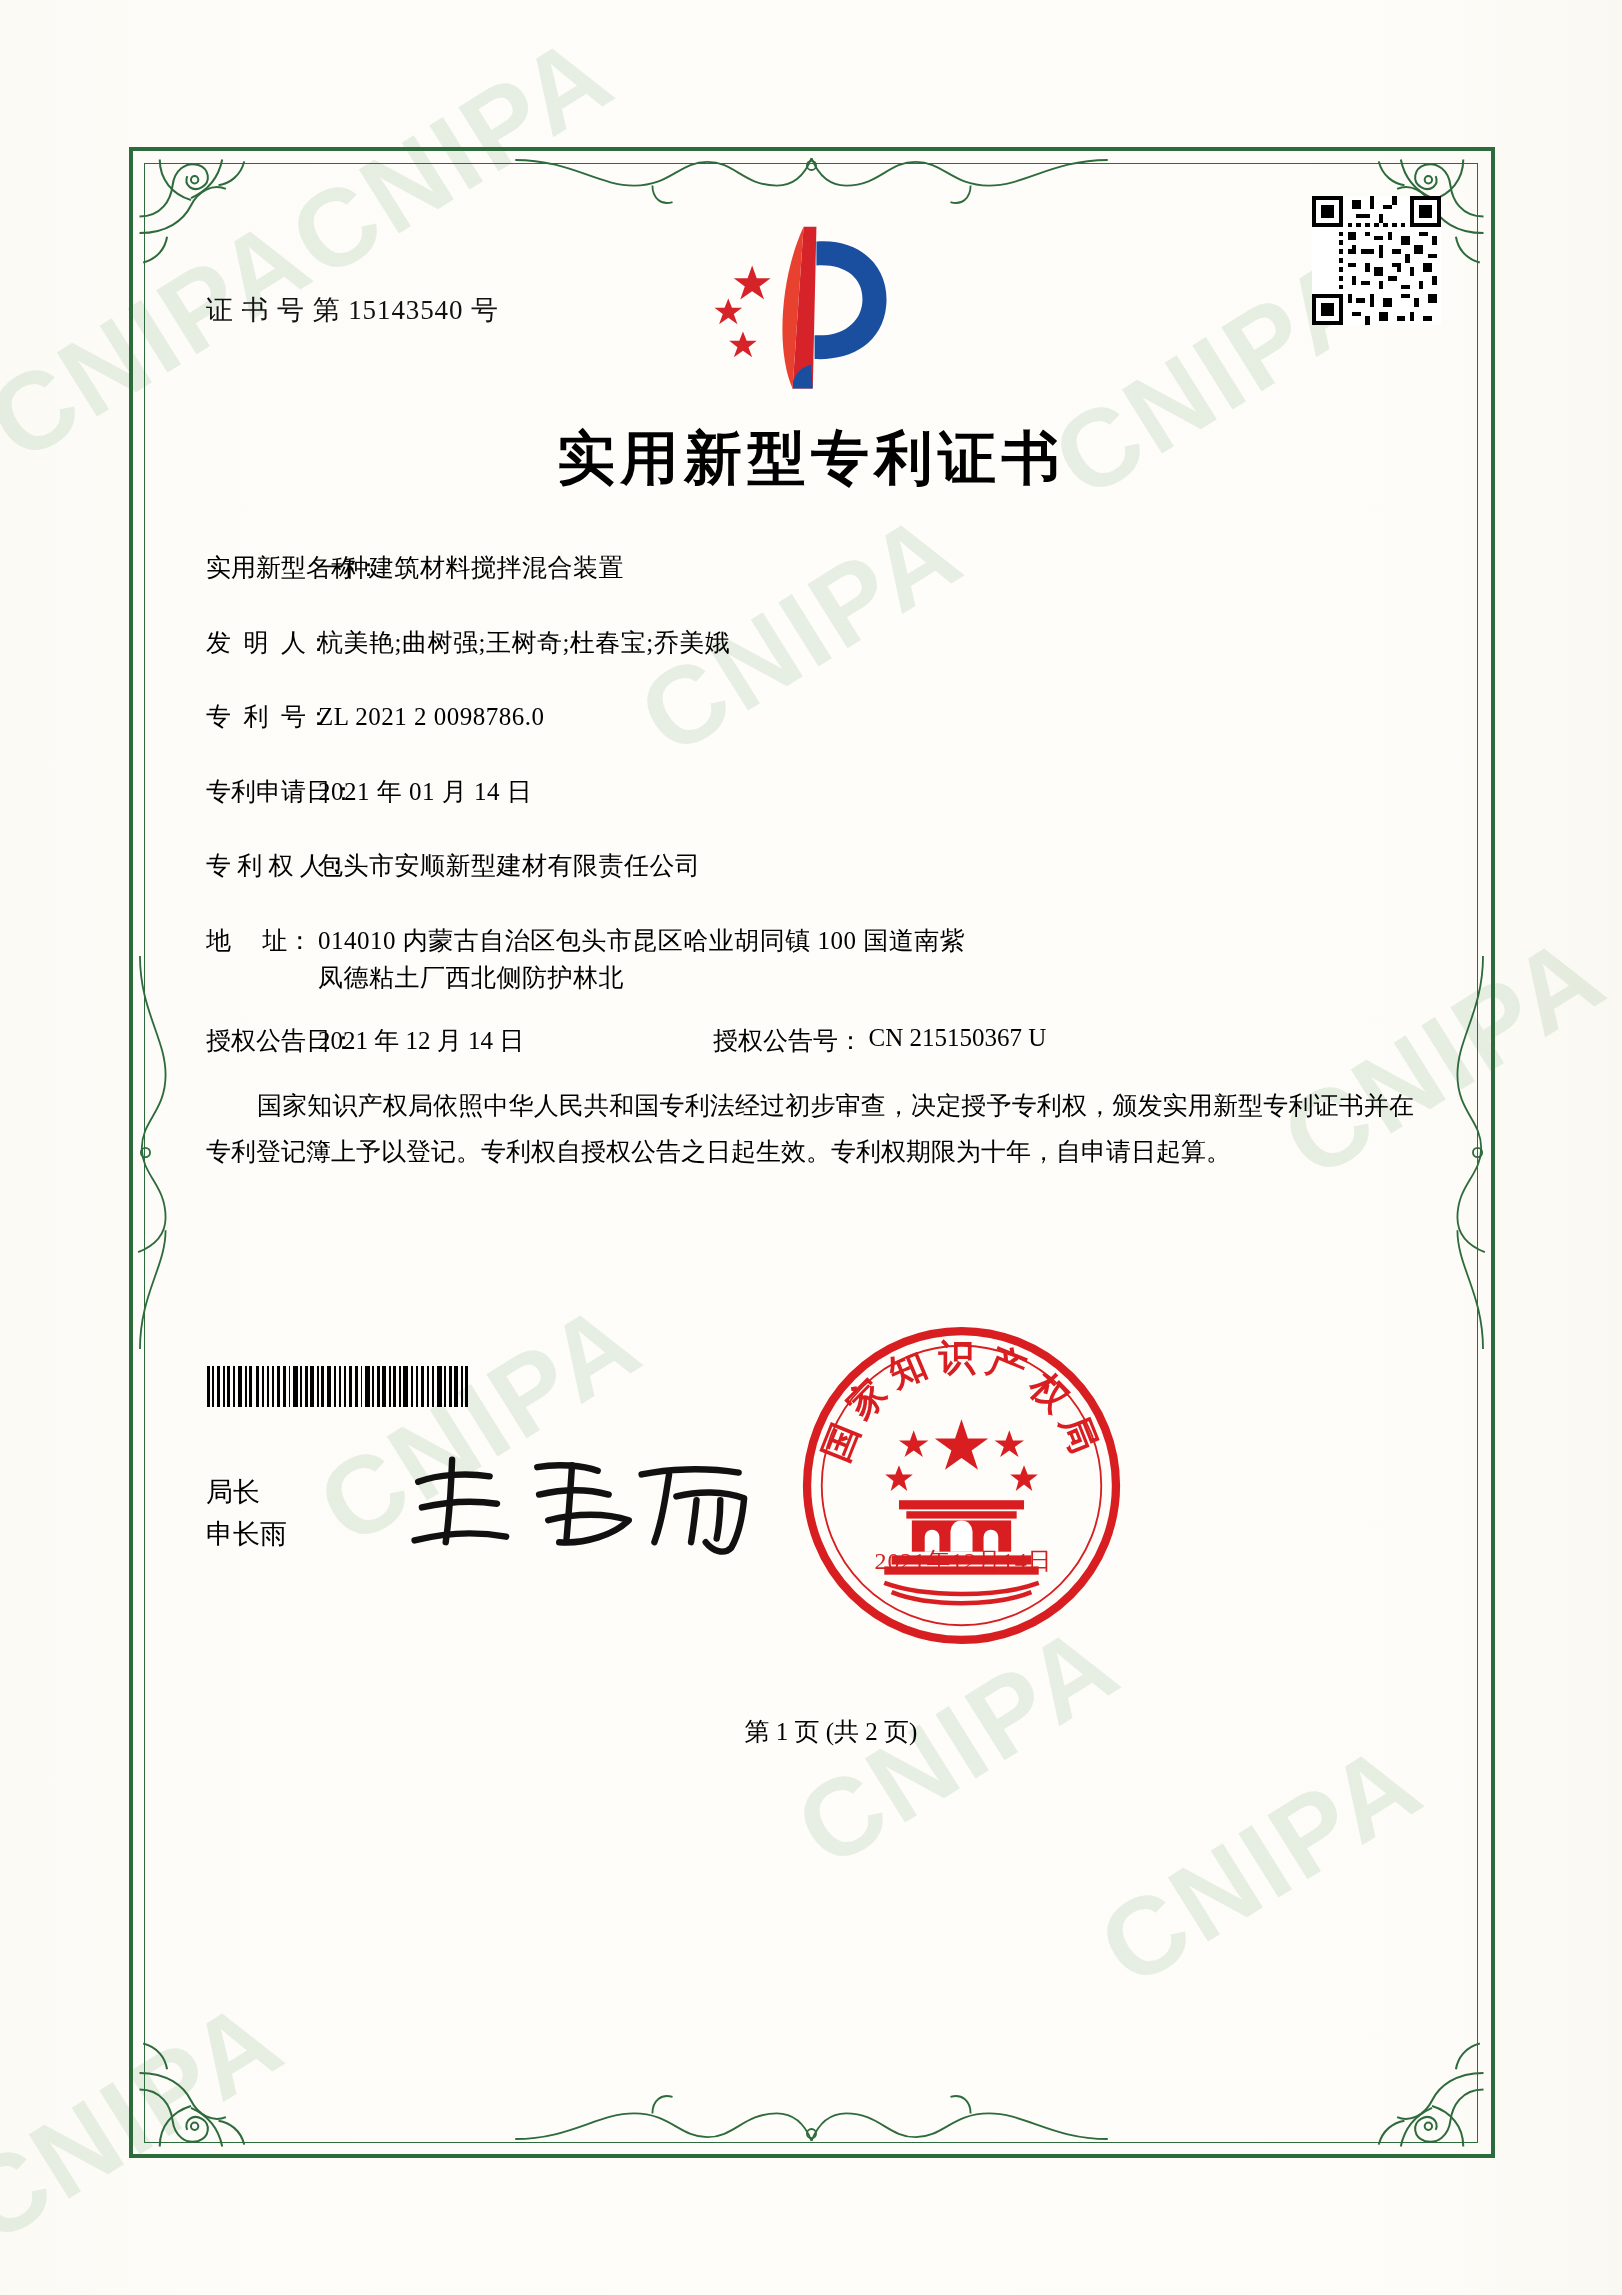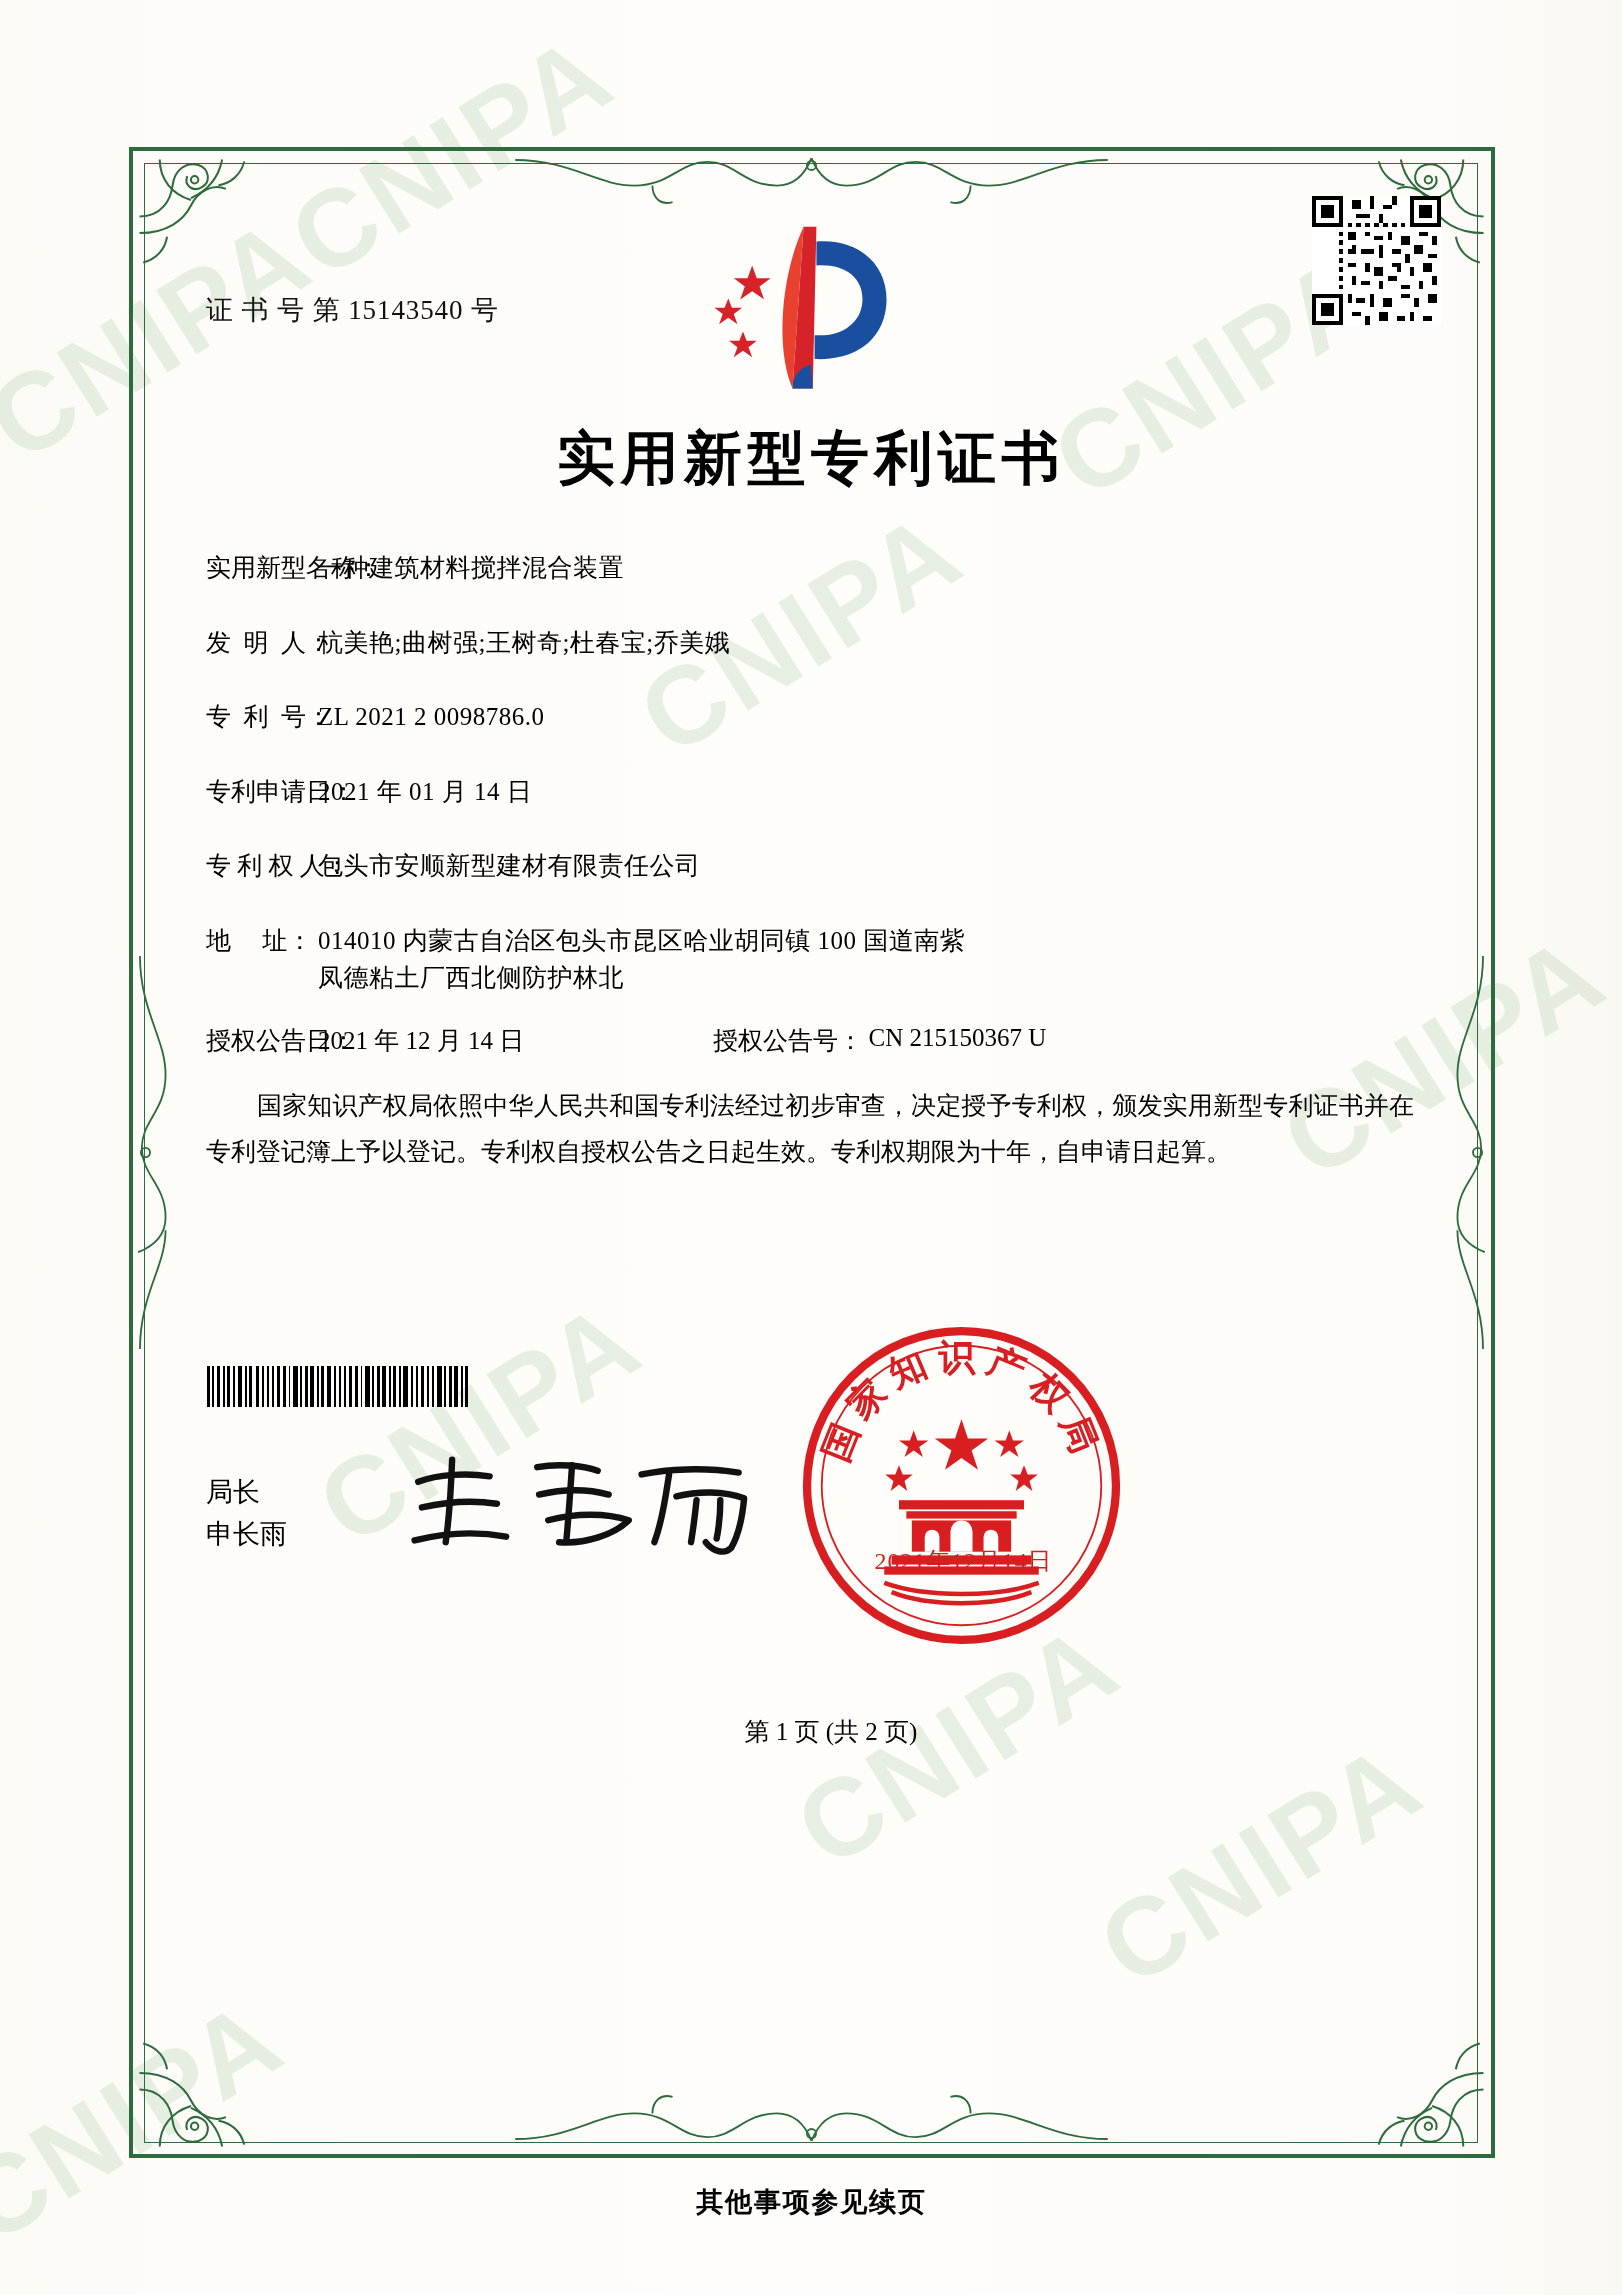--- a/index.html
+++ b/index.html
@@ -633,15 +633,14 @@
         <text font-family="'DejaVu Sans','Liberation Sans',sans-serif" font-size="40" font-weight="bold" fill="#d81e21" letter-spacing="10">
           <textPath href="#sealArc" startOffset="50%" text-anchor="middle">国家知识产权局</textPath>
         </text>
       </svg>
     </div>
     <div class="seal-date">2021年12月14日</div>
 
     <div class="page-no">第 1 页 (共 2 页)</div>
   </div>
 
-  <div class="footer-note">其他事项参见续页</div>
 </div>
 
 
 </body></html>

